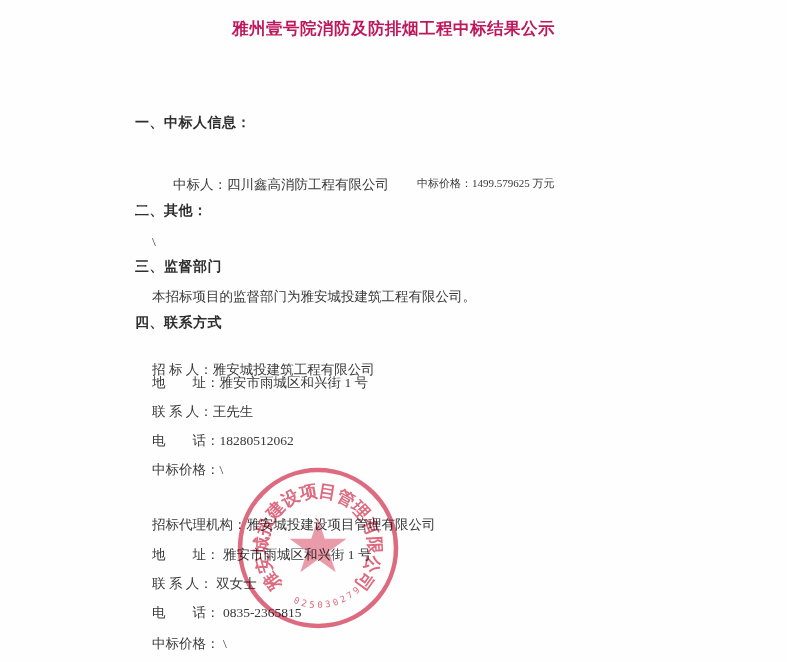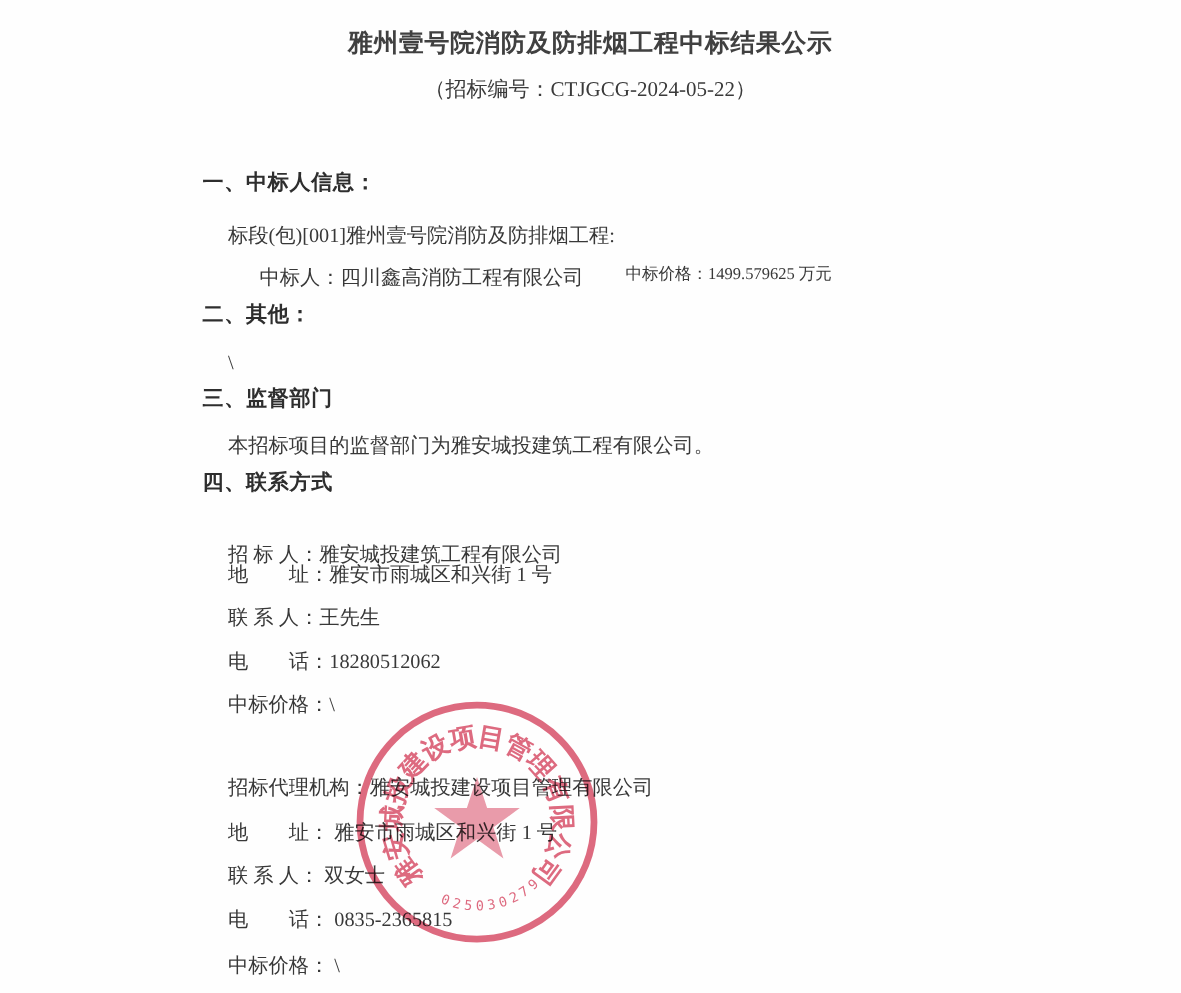--- a/index.html
+++ b/index.html
@@ -7,21 +7,21 @@
     position:relative;
     width:787px;height:662px;
     background:#fefefe;
     overflow:hidden;
     font-family:"Liberation Serif","DejaVu Serif",serif;
     color:#383838;
   }
   .line{position:absolute;white-space:pre;line-height:1;}
   .doc-title{
     left:0;right:0;top:21px;text-align:center;
-    font-size:16.5px;font-weight:bold;color:#404040;
+    font-size:16.5px;font-weight:bold;color:#be185d;
     letter-spacing:0.5px;
   }
   .doc-subtitle{
     left:0;right:0;top:54px;text-align:center;
     font-size:14px;color:#3a3a3a;
   }
   .sec-head{
     left:135px;
     font-size:14px;font-weight:bold;color:#2e2e2e;
     font-family:Liberation Serif, serif;
@@ -46,24 +46,22 @@
     text-anchor:middle;dominant-baseline:central;
     font-family:"DejaVu Sans Mono",monospace;
   }
 </style>
 </head>
 <body>
 
 <div class="page">
 
   <div class="line doc-title">雅州壹号院消防及防排烟工程中标结果公示</div>
-  <div class="line doc-subtitle">（招标编号：CTJGCG-2024-05-22）</div>
 
   <div class="line sec-head" style="top:116px">一、中标人信息：</div>
-  <div class="line para" style="top:150px">标段(包)[001]雅州壹号院消防及防排烟工程:</div>
   <div class="line indent2" style="top:178px">中标人：四川鑫高消防工程有限公司</div>
   <div class="line price" style="top:178px">中标价格：1499.579625 万元</div>
 
   <div class="line sec-head" style="top:204px">二、其他：</div>
   <div class="line para" style="top:235px">\</div>
 
   <div class="line sec-head" style="top:260px">三、监督部门</div>
   <div class="line para" style="top:290px">本招标项目的监督部门为雅安城投建筑工程有限公司。</div>
 
   <div class="line sec-head" style="top:316px">四、联系方式</div>

